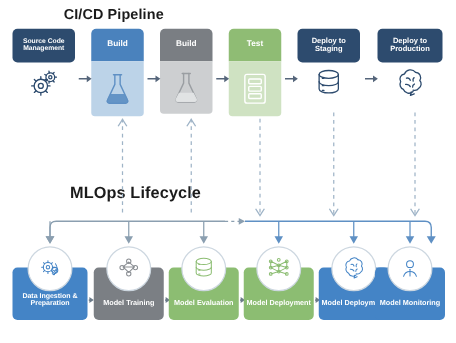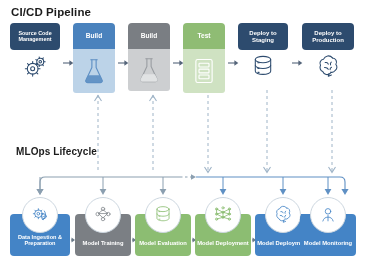--- a/index.html
+++ b/index.html
@@ -6,24 +6,24 @@
   body{
     width:365px;height:274px;overflow:hidden;background:#ffffff;
     font-family:"Liberation Sans",sans-serif;
     -webkit-font-smoothing:antialiased;
   }
   .canvas{position:relative;width:365px;height:274px;}
 
   
   .heading{
     position:absolute;font-weight:bold;color:#1b1b1b;
-    letter-spacing:.1px;white-space:nowrap;
+    letter-spacing:.1px;white-space:nowrap;margin-left:40px;
   }
   #cicd-title{left:11px;top:6px;font-size:11.5px;}
-  #mlops-title{left:16px;top:146px;font-size:10px;}
+  #mlops-title{left:16px;top:146px;font-size:13px;}
 
   
   .pipe-row{position:absolute;left:0;top:23px;width:365px;height:72px;}
   .pipe-node{position:absolute;top:0;}
 
   .node-head{
     box-sizing:border-box;border-radius:4px;
     display:flex;align-items:center;justify-content:center;
     text-align:center;color:#ffffff;font-weight:bold;
     line-height:1.08;padding:2px 2px;

